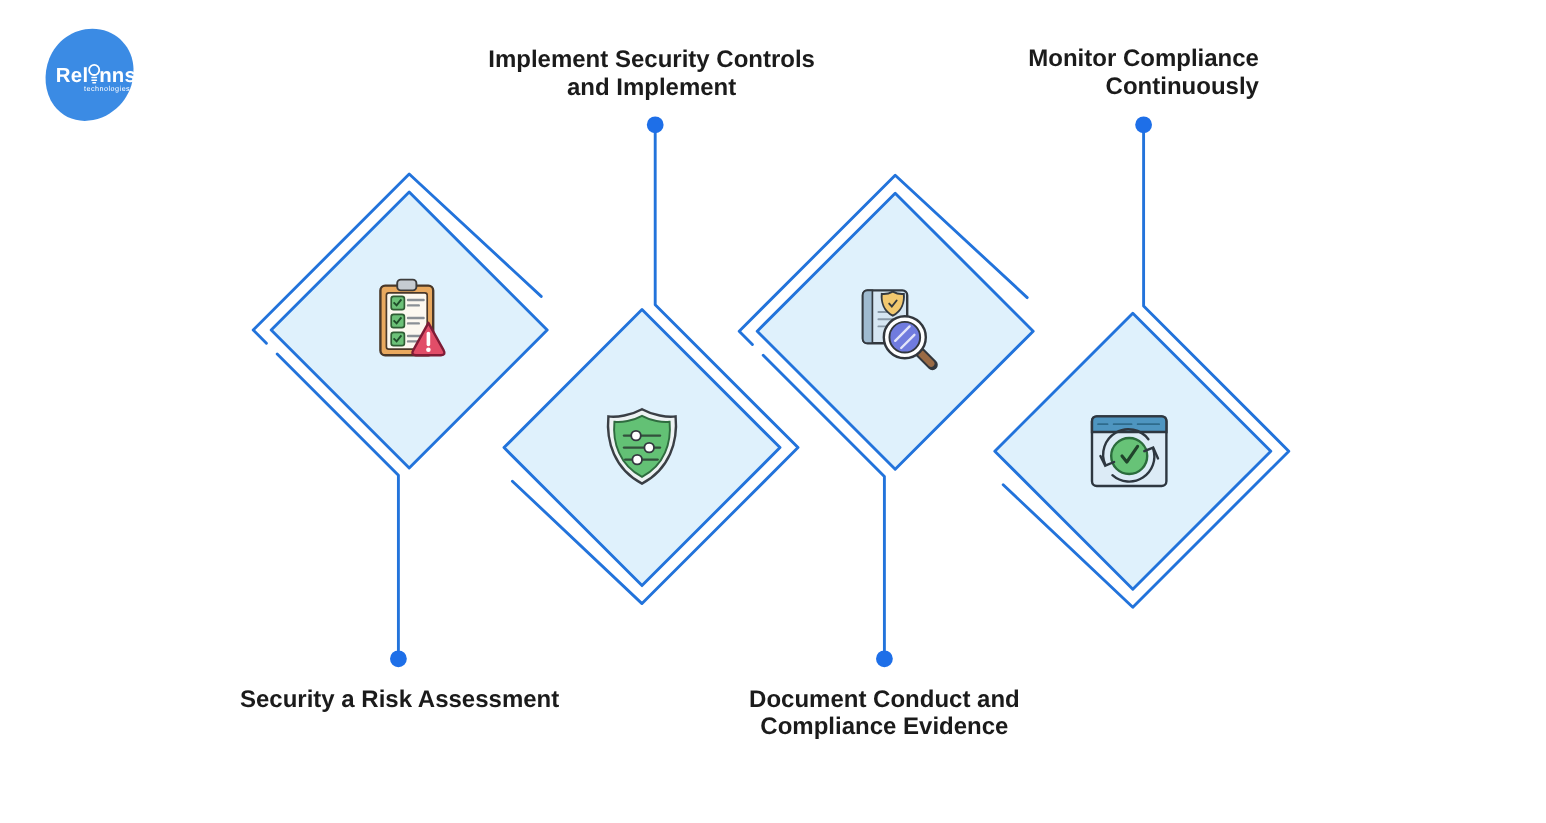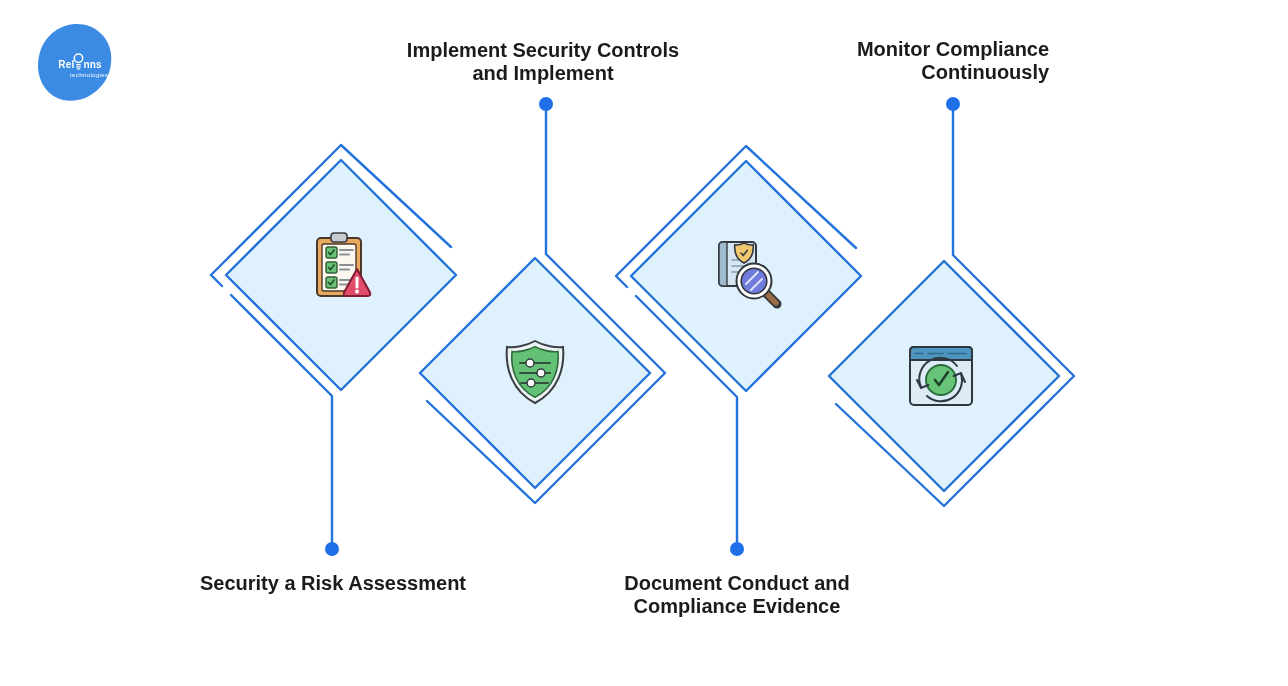--- a/index.html
+++ b/index.html
@@ -22,21 +22,21 @@
     position:absolute;transform:translateX(-50%);
     color:var(--c-text);font-size:20px;font-weight:700;line-height:23px;
     text-align:center;white-space:nowrap;
   }
   .step-label span{display:block;}
   
   #logo{position:absolute;left:30px;top:20px;width:86px;height:86px;}
   #logo svg.blob{position:absolute;left:0;top:0;}
   .logo-text{
     position:absolute;left:14px;top:32px;width:72px;text-align:center;
-    color:#fff;font-weight:bold;font-size:10px;letter-spacing:.2px;white-space:nowrap;
+    color:#fff;font-weight:bold;font-size:17px;letter-spacing:.2px;white-space:nowrap;
   }
   .logo-sub{
     position:absolute;left:40px;top:52px;color:#fff;font-size:6px;letter-spacing:.4px;
   }
   .bulb-svg{vertical-align:-4px;margin:0 -1px;}
 </style>
 </head>
 <body>
 
 <div id="canvas">

